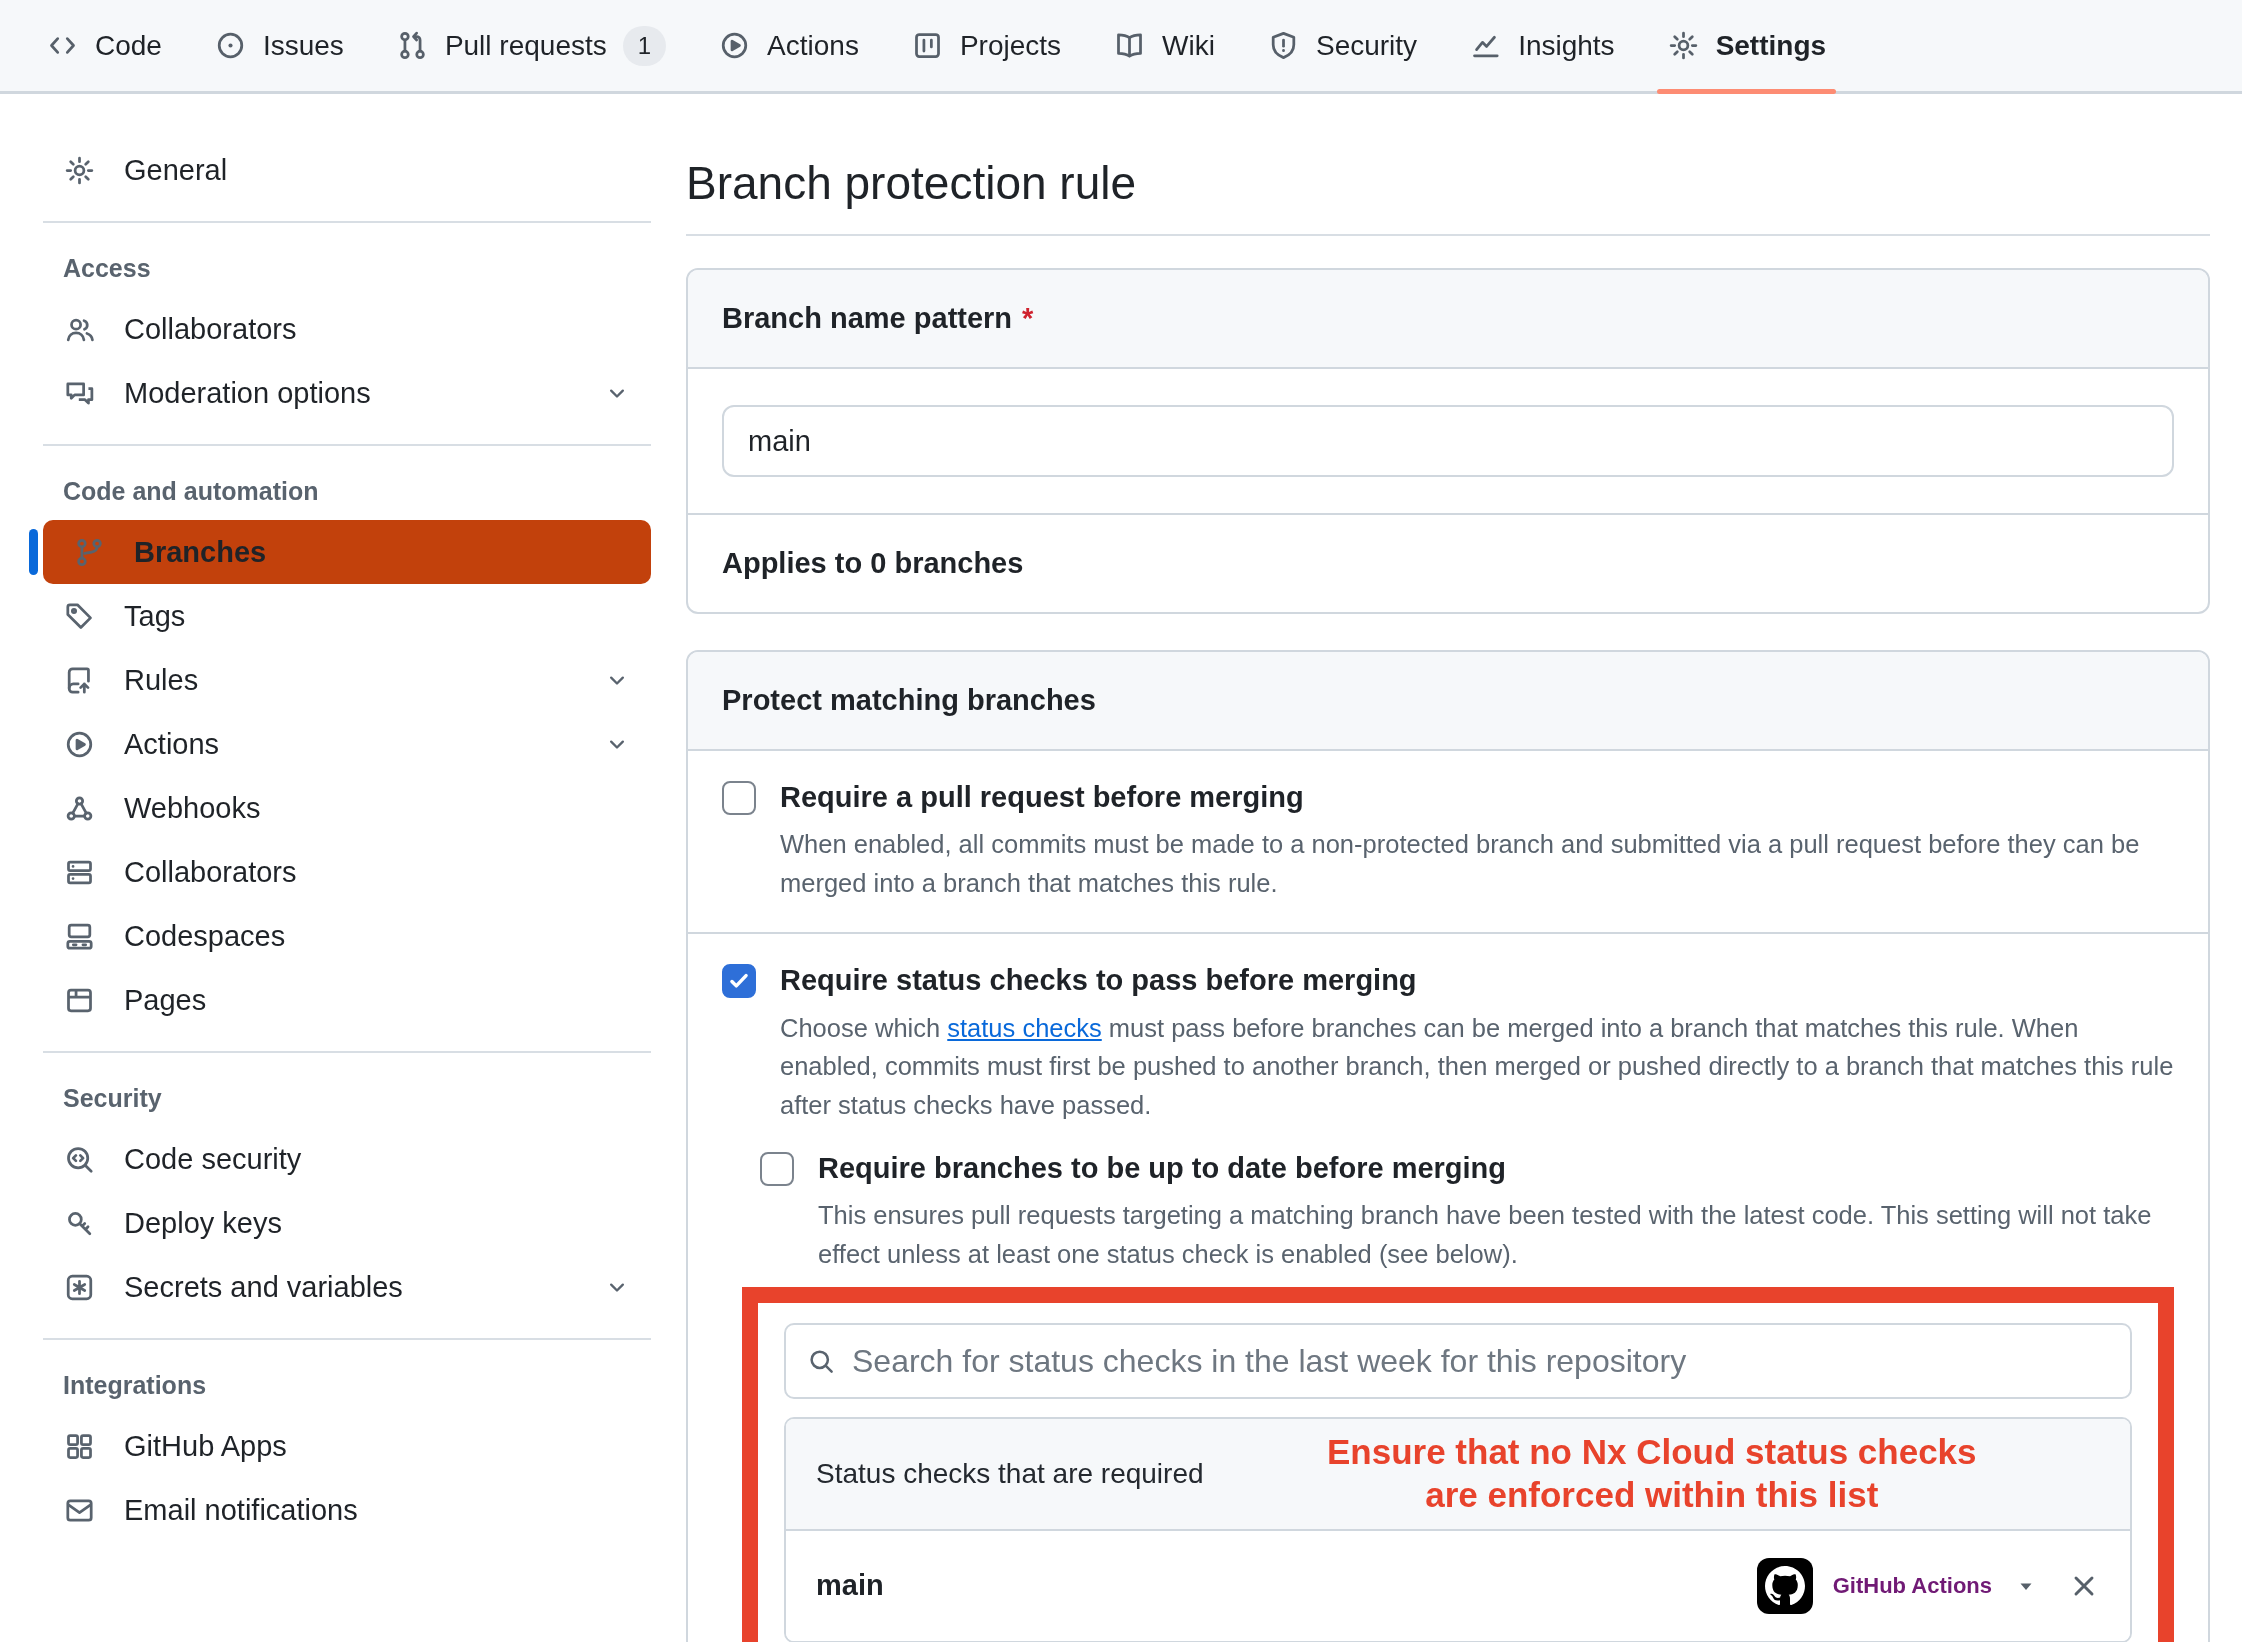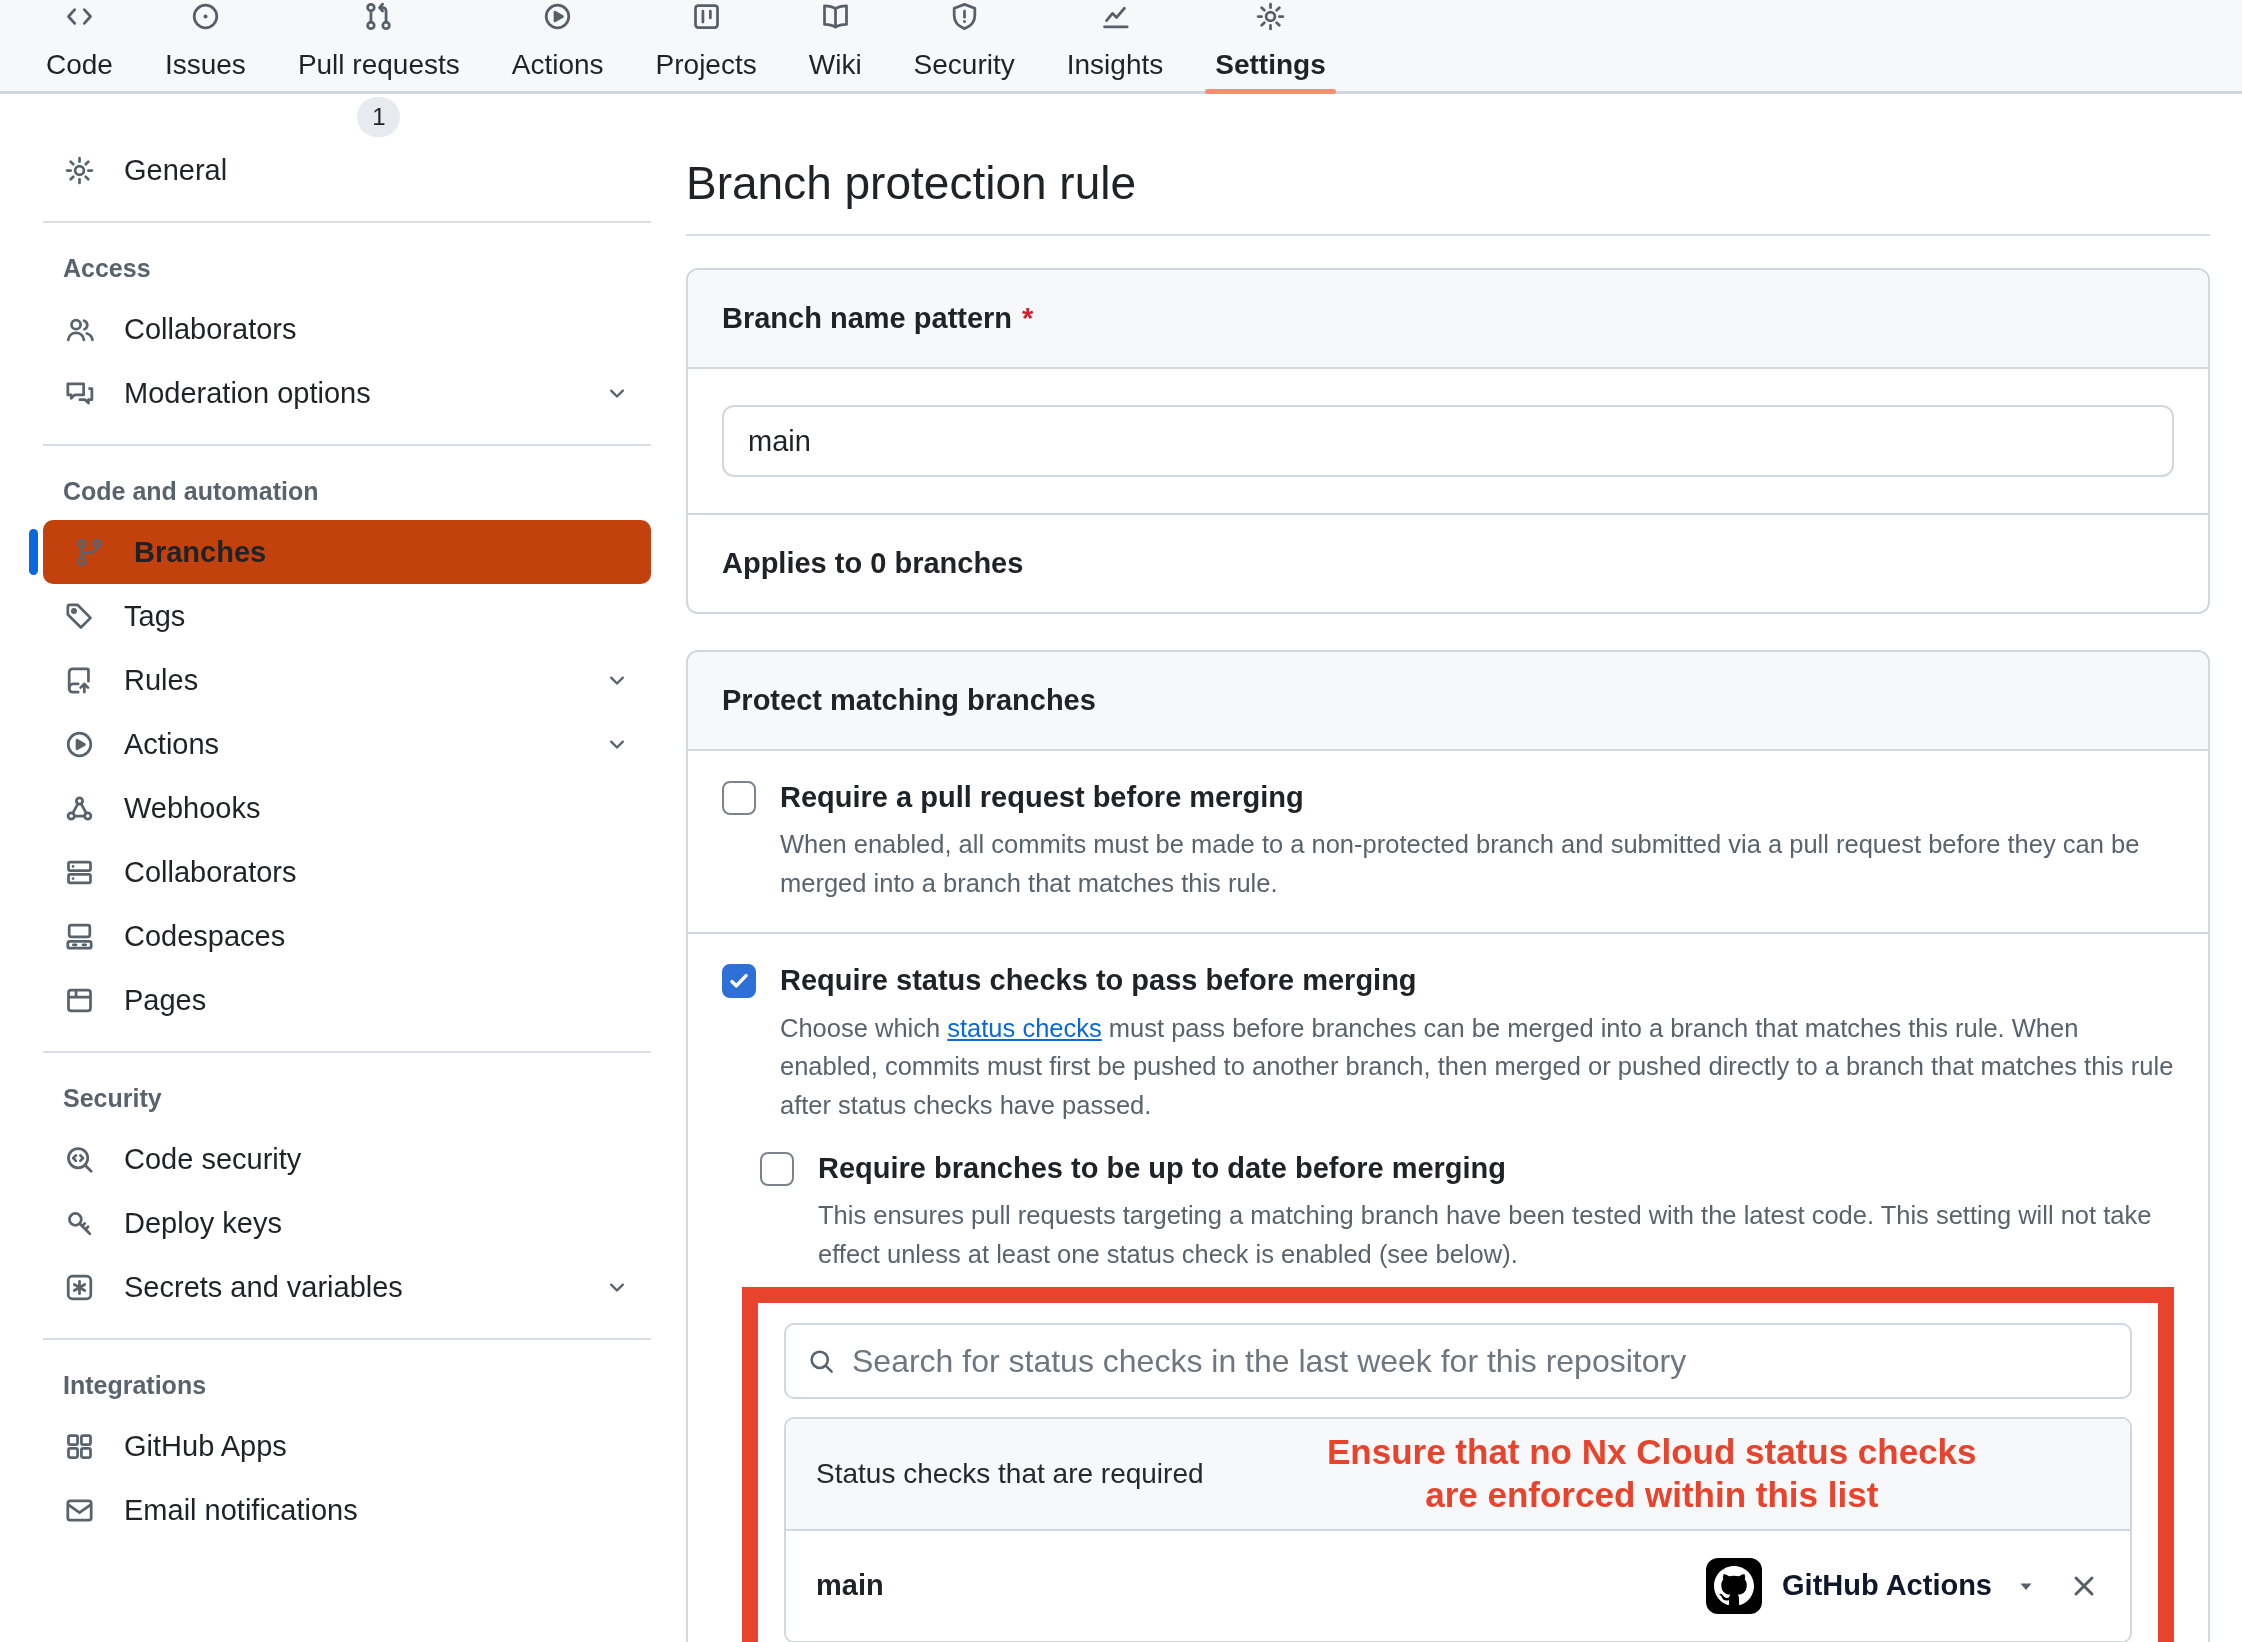--- a/index.html
+++ b/index.html
@@ -26,21 +26,20 @@
   .tab {
     position: relative;
     display: flex;
     align-items: center;
     gap: 16px;
     padding: 0 26px;
     font-size: 28px;
     color: #1f2328;
     cursor: pointer;
     white-space: nowrap;
-    flex-direction: column;
   }
   .tab .tab-icon { color: #57606a; }
   .tab .tab-icon svg { width: 33px; height: 33px; }
   .tab.active { font-weight: 700; }
   .tab.active::after {
     content: "";
     position: absolute;
     left: 16px; right: 16px; bottom: -3px;
     height: 5px;
     border-radius: 5px;
@@ -228,21 +227,21 @@
   .check-name { font-size: 29px; font-weight: 700; }
   .row-right { margin-left: auto; display: flex; align-items: center; }
   .gh-mark {
     width: 56px; height: 56px;
     border-radius: 12px;
     background: #000;
     display: flex; align-items: center; justify-content: center;
     margin-right: 20px;
   }
   .gh-mark svg { width: 40px; height: 40px; fill: #fff; }
-  .gh-app-link { color: #0f172a; font-weight: 600; font-size: 29px; cursor: pointer; text-decoration: none; }
+  .gh-app-link { color: #701a75; font-weight: 600; font-size: 22px; cursor: pointer; text-decoration: none; }
   .caret-btn { margin-left: 22px; color: #57606a; cursor: pointer; background: none; border: none; padding: 0; }
   .caret-btn svg { width: 24px; height: 24px; }
   .close-btn { margin-left: 30px; color: #57606a; cursor: pointer; background: none; border: none; padding: 0; }
   .close-btn svg { width: 32px; height: 32px; }
 </style>
 </head>
 <body>
 
 <nav class="topnav">
   <div class="tab">

